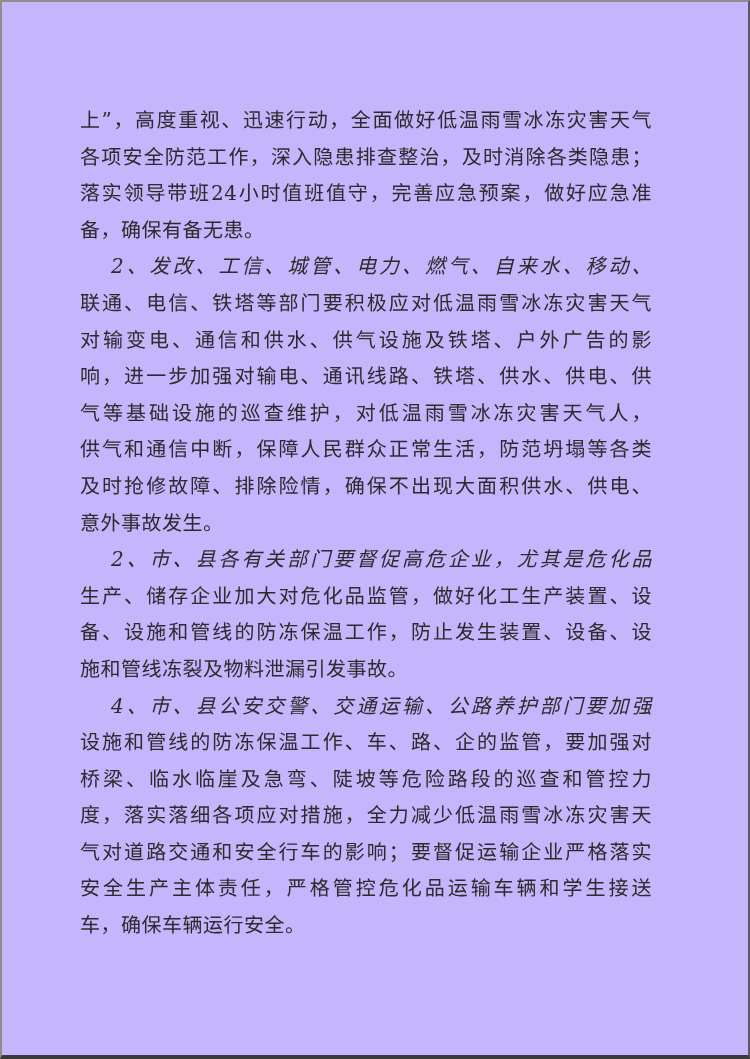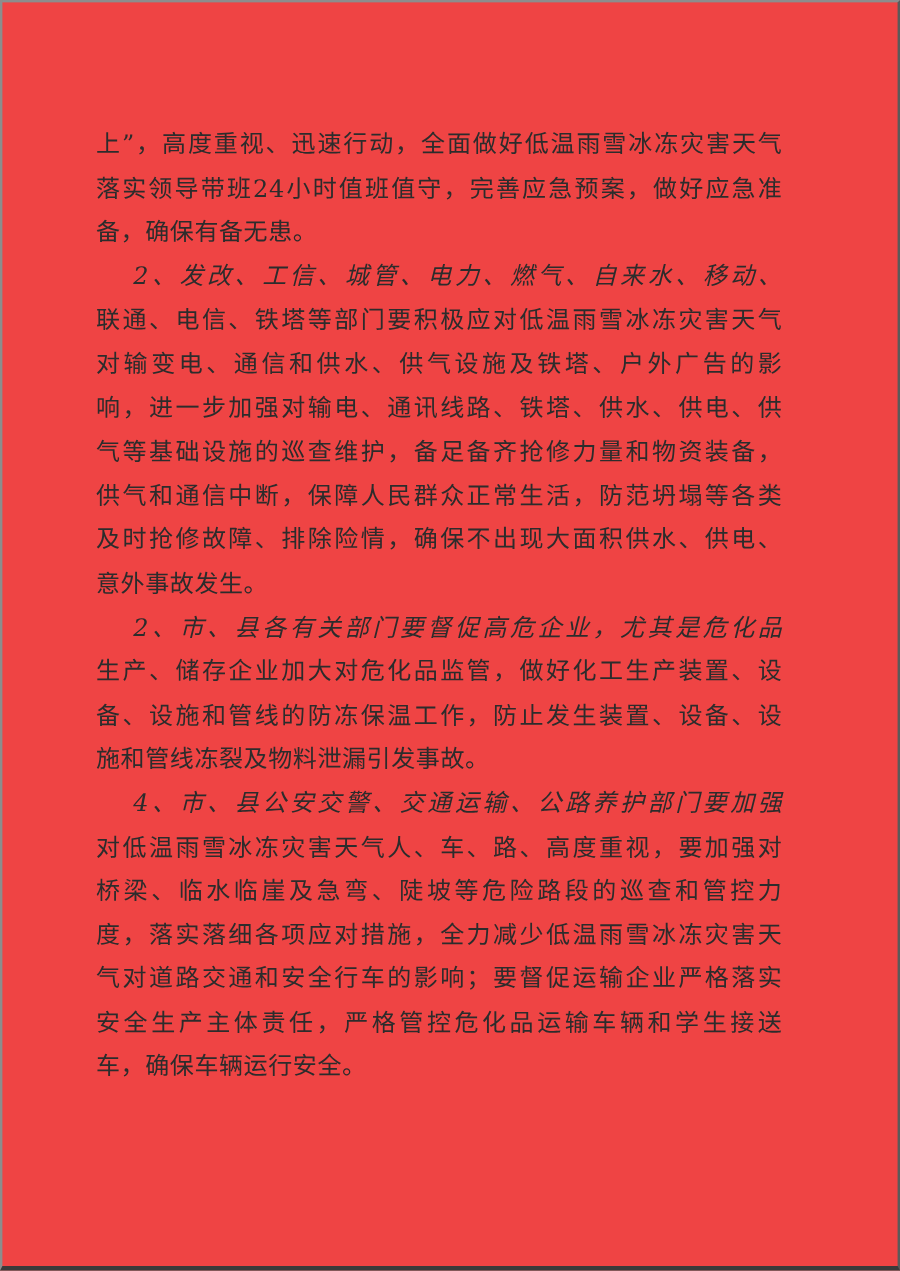--- a/index.html
+++ b/index.html
@@ -5,21 +5,21 @@
   html, body {
     margin: 0;
     padding: 0;
     background: #ffffff;
   }
   .page {
     position: relative;
     width: 750px;
     height: 1059px;
     box-sizing: border-box;
-    background: #ef4444;
+    background: #c4b5fd;
     border-top: 2px solid #8d8d8d;
     border-left: 2px solid #8d8d8d;
     border-right: 2px solid #5a5a5a;
     border-bottom: 4px solid #3a3a3a;
     overflow: hidden;
     font-family: "DejaVu Serif", "Liberation Serif", serif;
   }
   .textblock {
     position: absolute;
     left: 78px;
@@ -43,35 +43,36 @@
     text-indent: 31px;
     font-style: italic;
   }
 </style>
 </head>
 <body>
 
 <div class="page">
   <div class="textblock">
     <div class="ln">上”，高度重视、迅速行动，全面做好低温雨雪冰冻灾害天气</div>
+    <div class="ln">各项安全防范工作，深入隐患排查整治，及时消除各类隐患；</div>
     <div class="ln">落实领导带班24小时值班值守，完善应急预案，做好应急准</div>
     <div class="ln end">备，确保有备无患。</div>
     <div class="ln ind">2、发改、工信、城管、电力、燃气、自来水、移动、</div>
     <div class="ln">联通、电信、铁塔等部门要积极应对低温雨雪冰冻灾害天气</div>
     <div class="ln">对输变电、通信和供水、供气设施及铁塔、户外广告的影</div>
     <div class="ln">响，进一步加强对输电、通讯线路、铁塔、供水、供电、供</div>
-    <div class="ln">气等基础设施的巡查维护，备足备齐抢修力量和物资装备，</div>
+    <div class="ln">气等基础设施的巡查维护，对低温雨雪冰冻灾害天气人，</div>
     <div class="ln">供气和通信中断，保障人民群众正常生活，防范坍塌等各类</div>
     <div class="ln">及时抢修故障、排除险情，确保不出现大面积供水、供电、</div>
     <div class="ln end">意外事故发生。</div>
     <div class="ln ind">2、市、县各有关部门要督促高危企业，尤其是危化品</div>
     <div class="ln">生产、储存企业加大对危化品监管，做好化工生产装置、设</div>
     <div class="ln">备、设施和管线的防冻保温工作，防止发生装置、设备、设</div>
     <div class="ln end">施和管线冻裂及物料泄漏引发事故。</div>
     <div class="ln ind">4、市、县公安交警、交通运输、公路养护部门要加强</div>
-    <div class="ln">对低温雨雪冰冻灾害天气人、车、路、高度重视，要加强对</div>
+    <div class="ln">设施和管线的防冻保温工作、车、路、企的监管，要加强对</div>
     <div class="ln">桥梁、临水临崖及急弯、陡坡等危险路段的巡查和管控力</div>
     <div class="ln">度，落实落细各项应对措施，全力减少低温雨雪冰冻灾害天</div>
     <div class="ln">气对道路交通和安全行车的影响；要督促运输企业严格落实</div>
     <div class="ln">安全生产主体责任，严格管控危化品运输车辆和学生接送</div>
     <div class="ln end">车，确保车辆运行安全。</div>
   </div>
 </div>
 
 </body></html>

